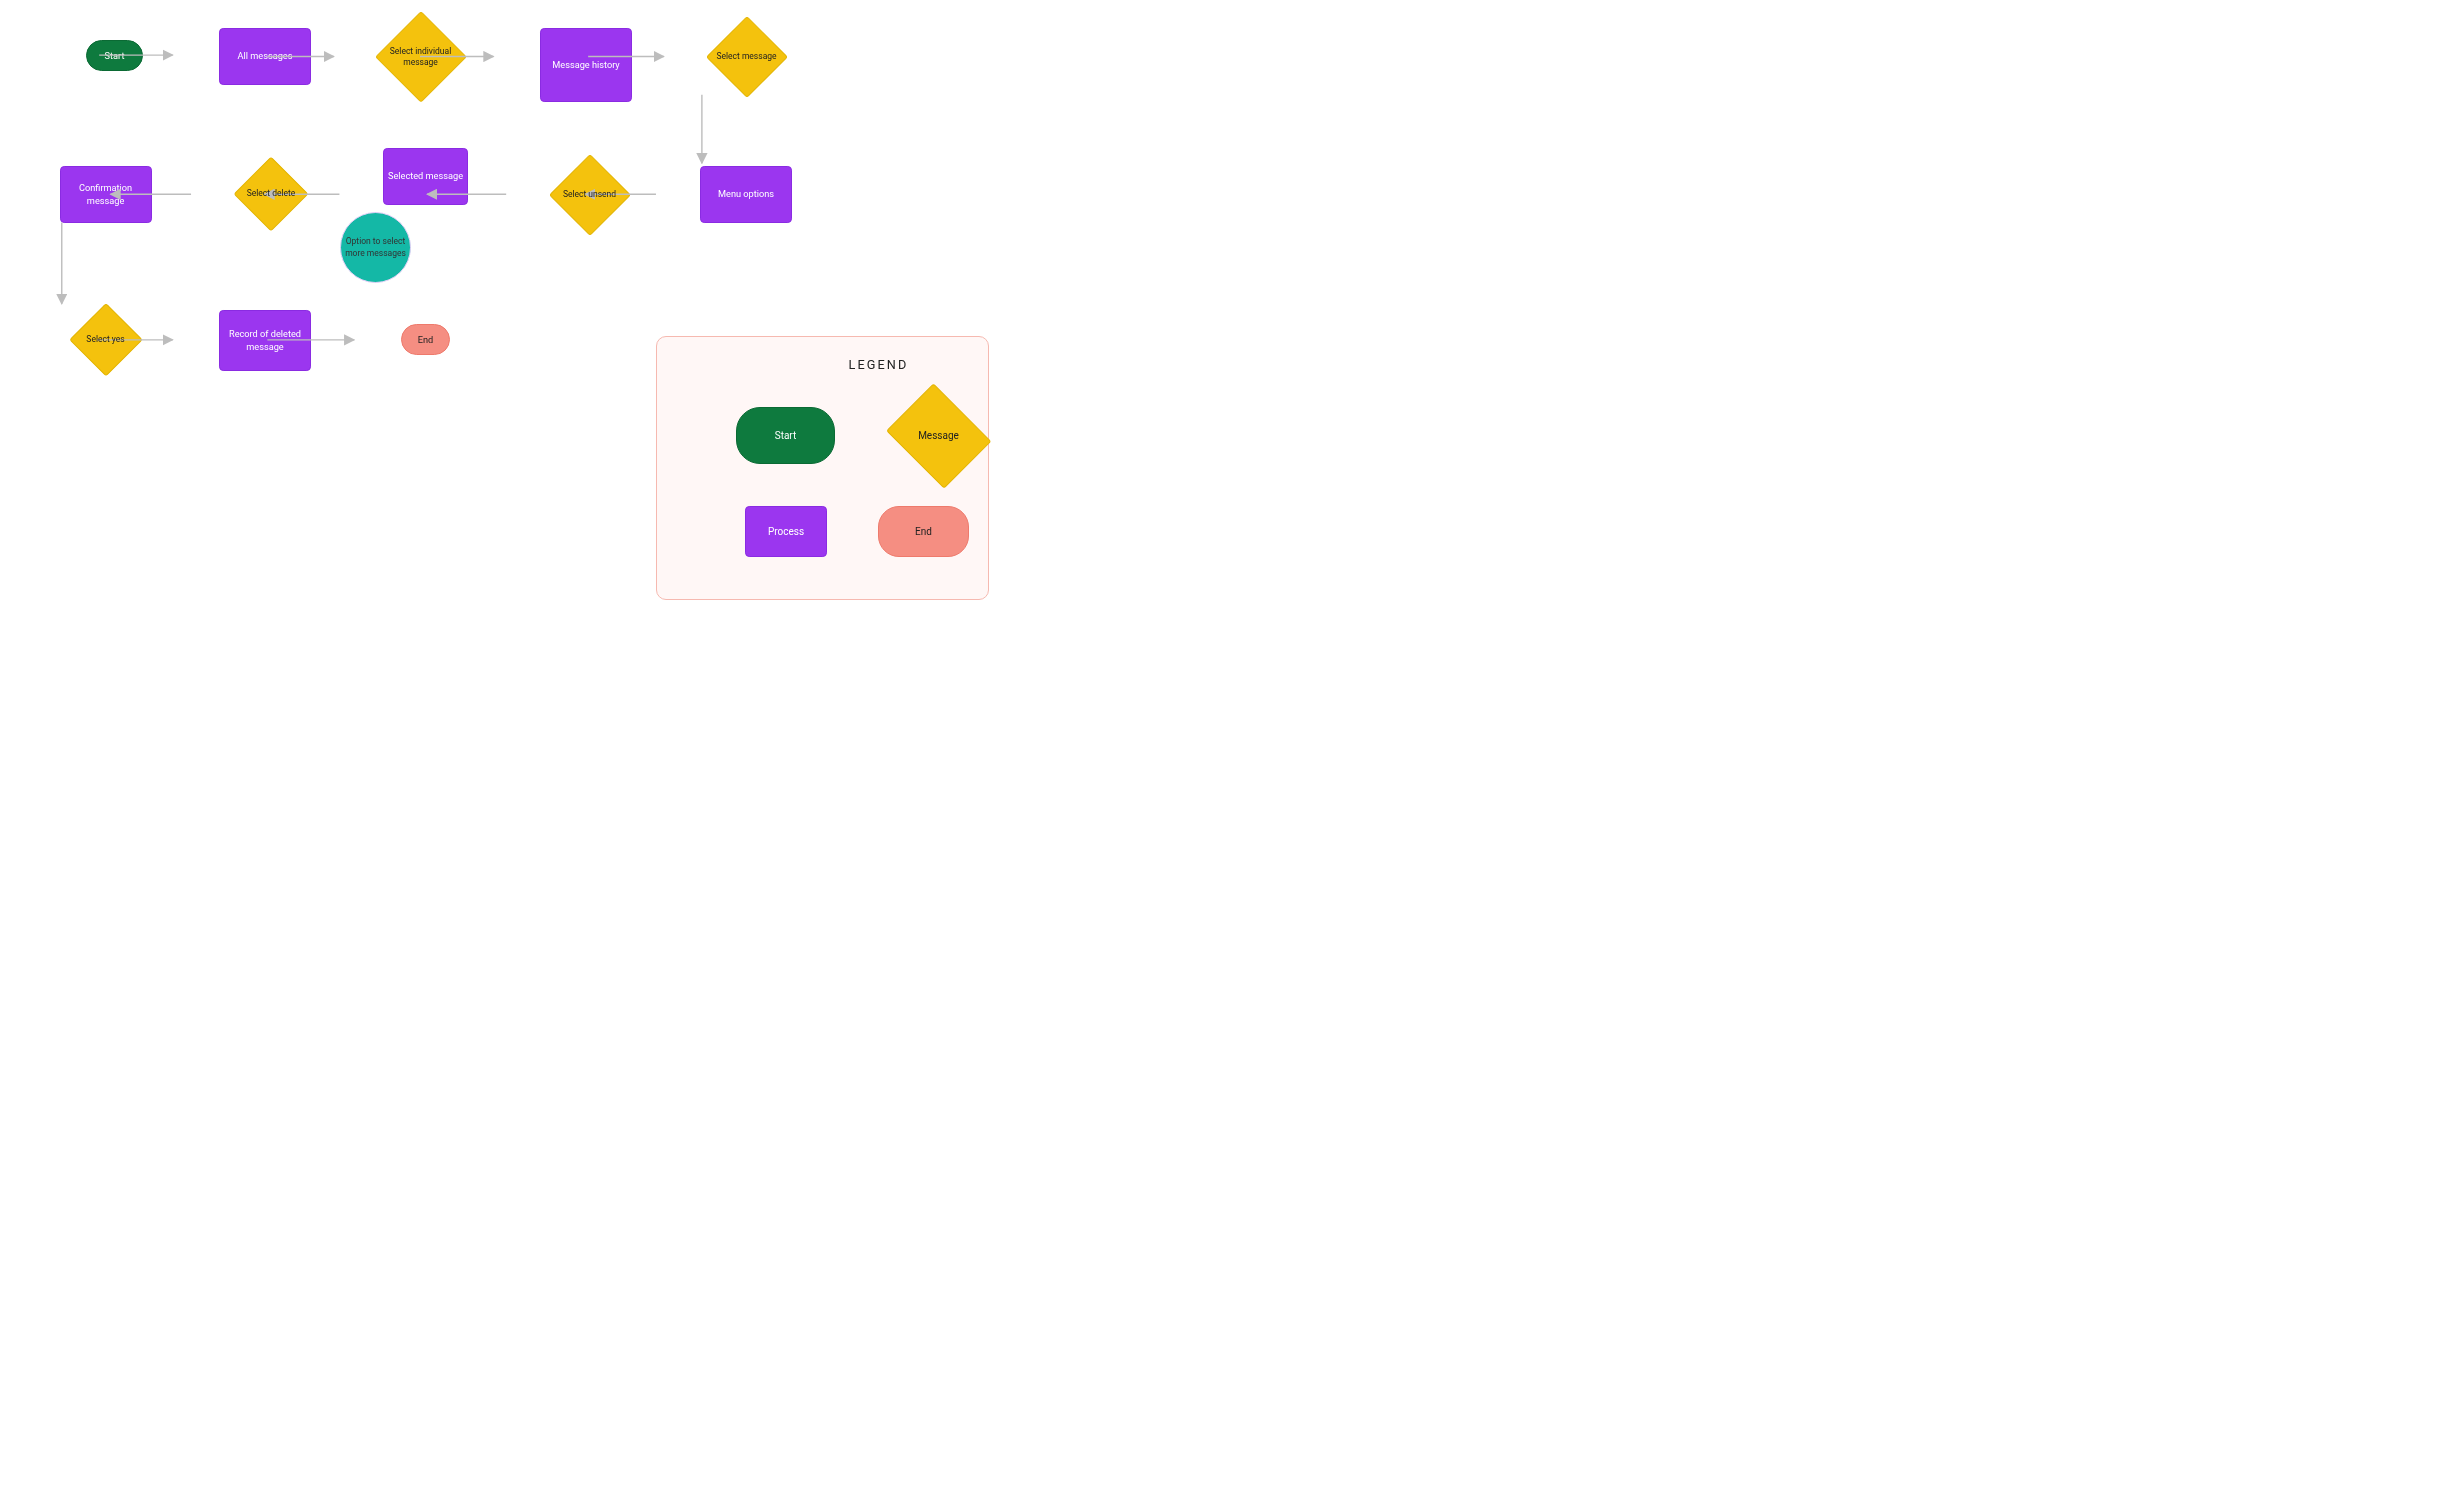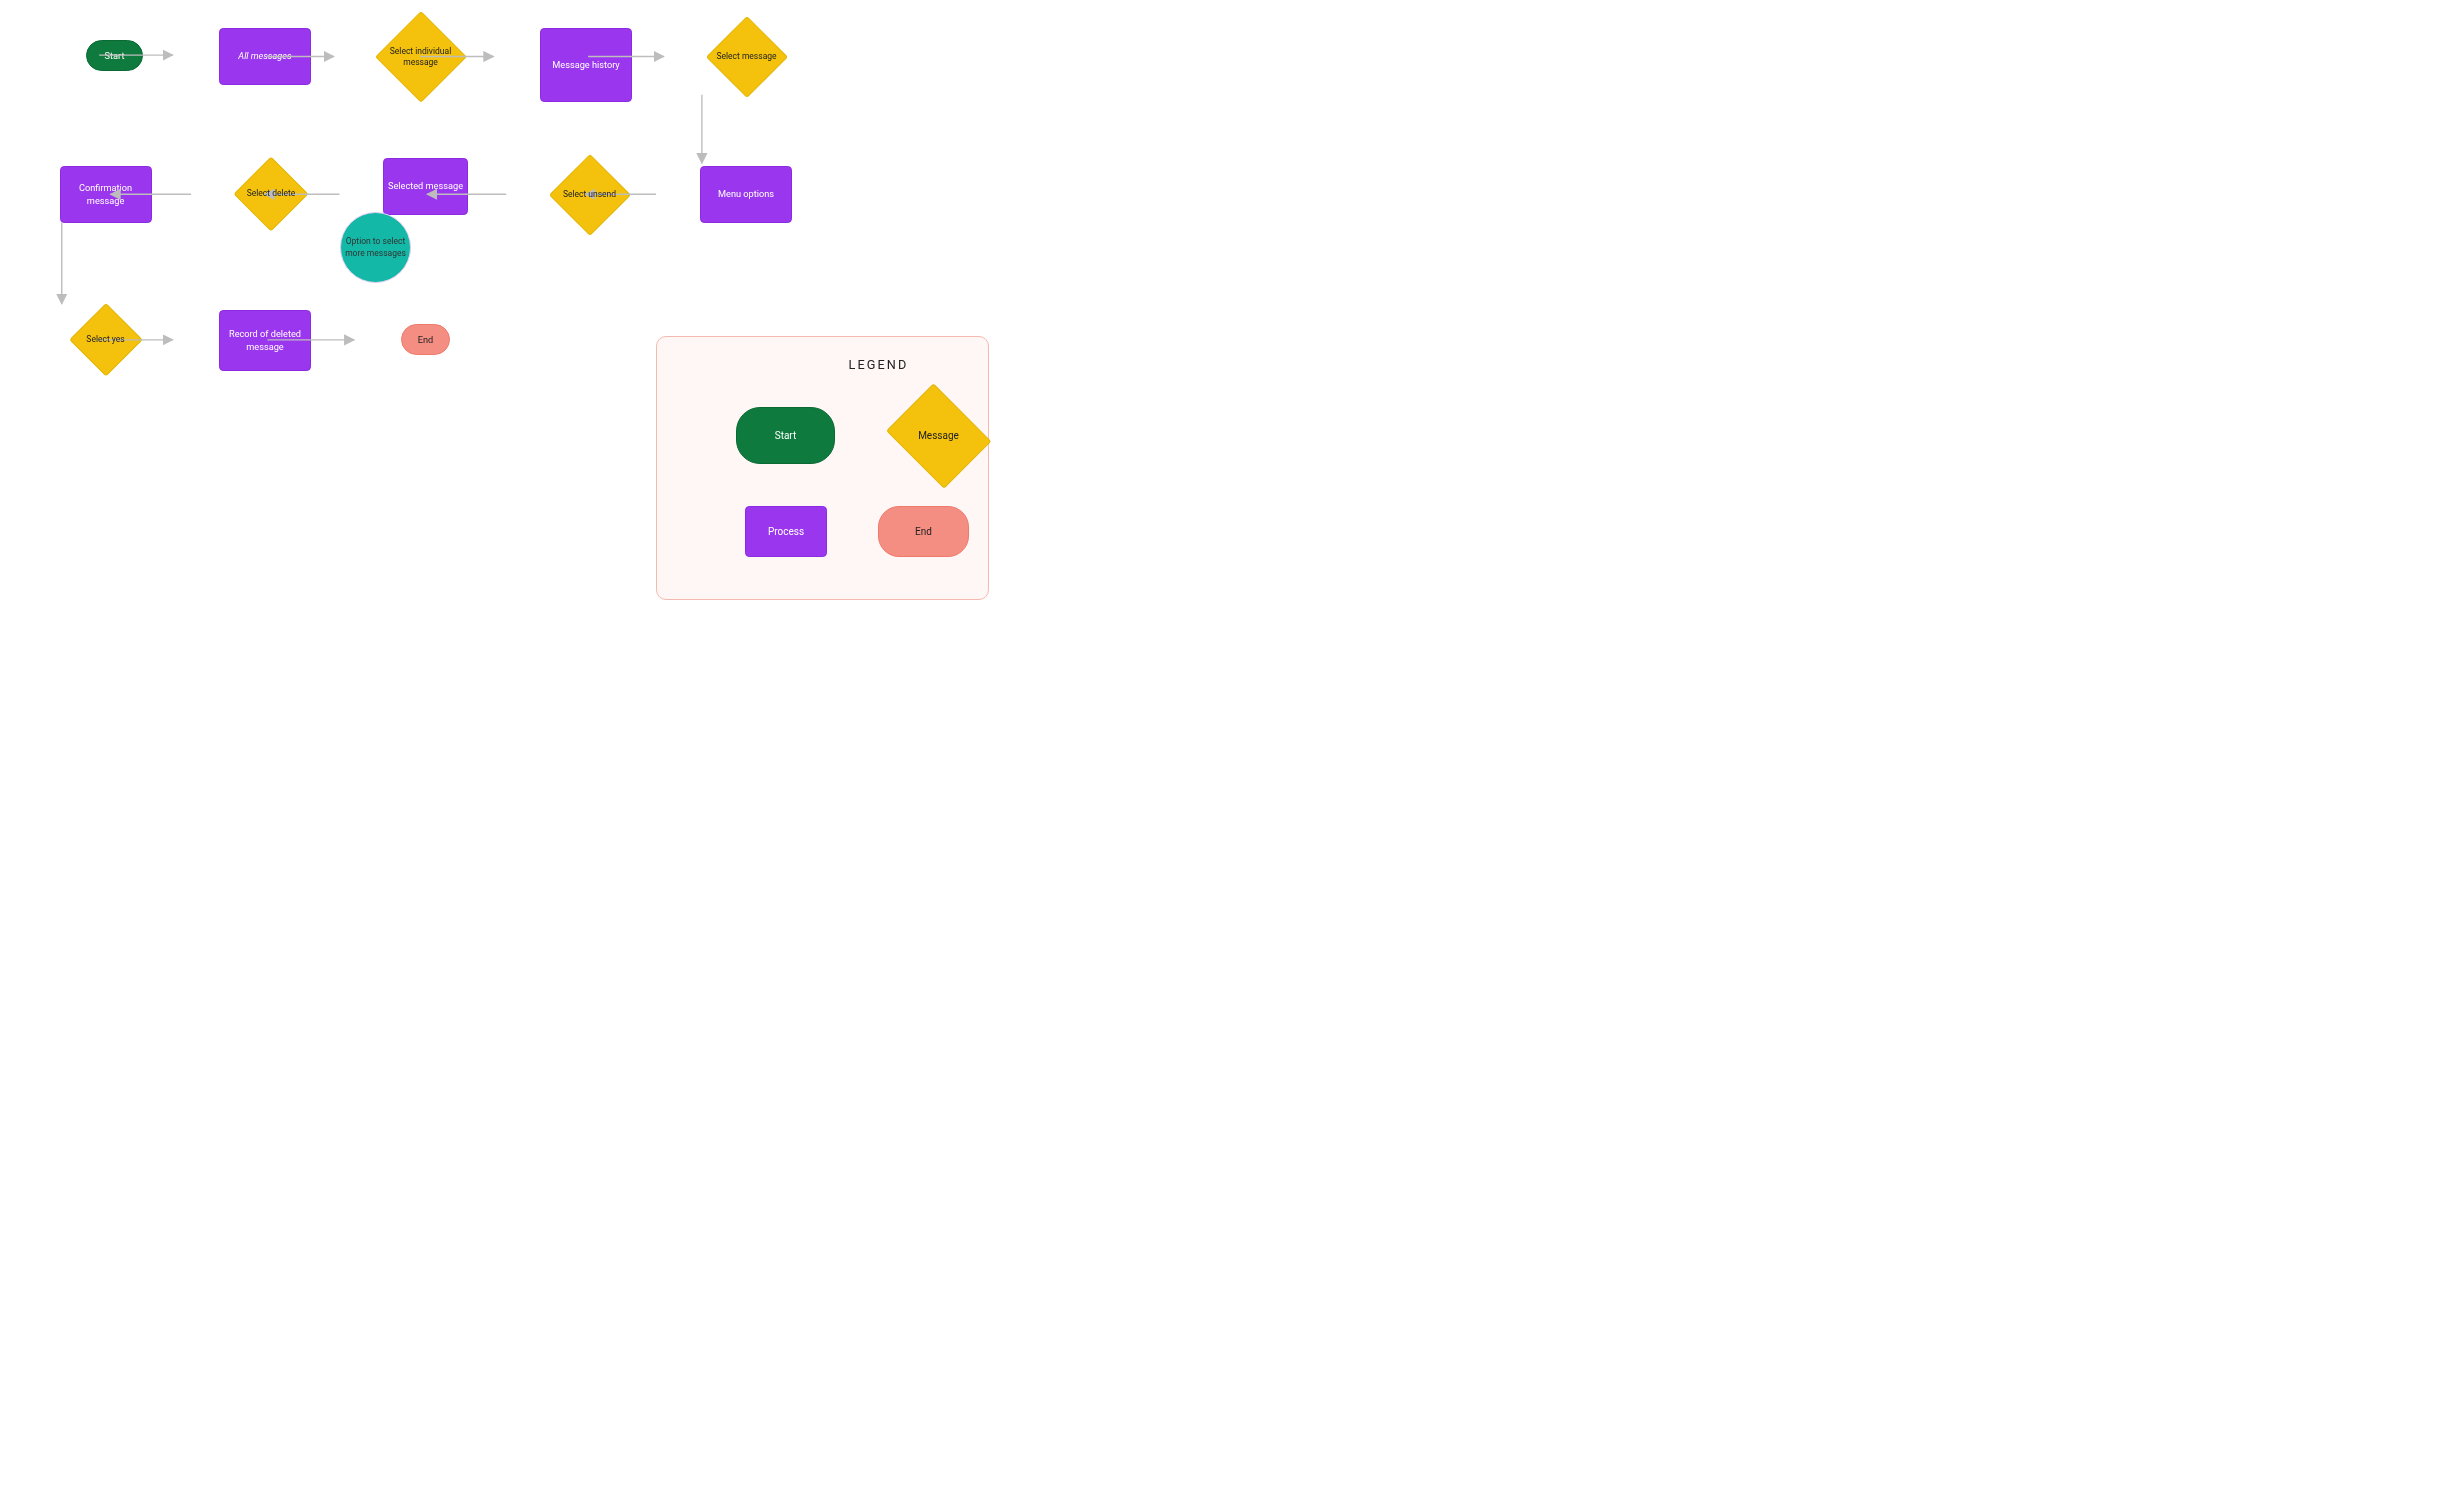--- a/index.html
+++ b/index.html
@@ -18,21 +18,21 @@
   svg.arrows{position:absolute;left:0;top:0;overflow:visible;pointer-events:none;}
 </style>
 </head>
 <body>
 
 <div id="canvas">
 
   <div class="node start" style="left:42px;  top:40px;  width:57px;  height:31px;">
       <span>Start</span>
     </div>
-  <div class="node process" style="left:175px; top:28px;  width:92px; height:57px;font-style:italic;">
+  <div class="node process" style="left:175px; top:28px;  width:92px; height:57px;">
       <span>All messages</span>
     </div>
   <div class="node decision" style="left:332px; top:12.7px; width:89px; height:89px;">
       <div class="diamond"></div>
       <span class="lbl">Select individual message</span>
     </div>
   <div class="node process" style="left:496px; top:28px;  width:92px; height:74px;">
       <span>Message history</span>
     </div>
   <div class="node decision" style="left:663px; top:17px; width:79px; height:79px;">
@@ -40,21 +40,21 @@
       <span class="lbl">Select message</span>
     </div>
 
   <div class="node process" style="left:656px; top:166px; width:92px; height:57px;">
       <span>Menu options</span>
     </div>
   <div class="node decision" style="left:506px; top:155px; width:79px; height:79px;">
       <div class="diamond"></div>
       <span class="lbl">Select unsend</span>
     </div>
-  <div class="node process" style="left:339px; top:158px; width:85px; height:57px;">
+  <div class="node process" style="left:339px; top:148px; width:85px; height:57px;">
       <span>Selected message</span>
     </div>
   <div class="node note" style="left:296px; top:212px; width:71px; height:71px;">
       <span>Option to select more messages</span>
     </div>
   <div class="node decision" style="left:191px; top:158px; width:72px; height:72px;">
       <div class="diamond"></div>
       <span class="lbl">Select delete</span>
     </div>
   <div class="node process" style="left:15.6px;  top:166px; width:92px; height:57px;align-items:center;">

